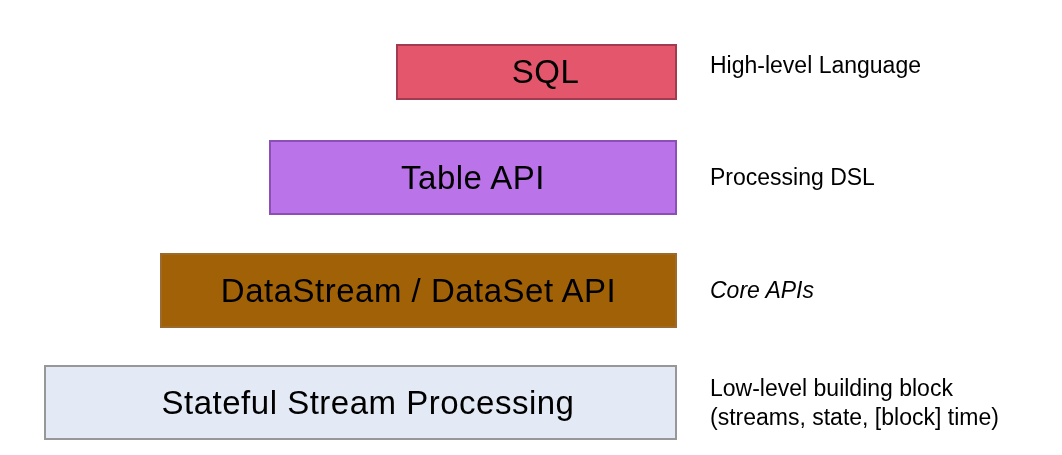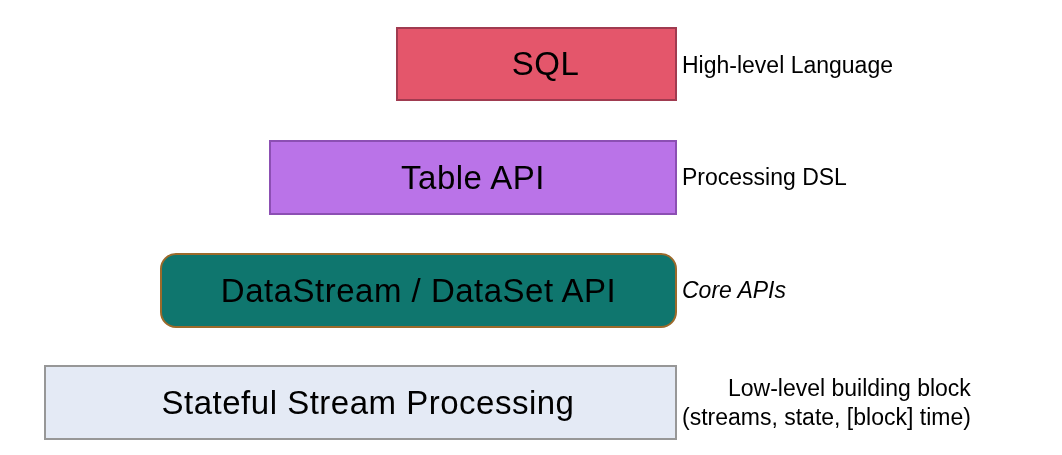--- a/index.html
+++ b/index.html
@@ -21,32 +21,31 @@
     border: 2px solid #000;
     display: flex;
     align-items: center;
     justify-content: center;
     font-size: 33px;
     color: #000000;
     letter-spacing: 0.5px;
   }
   .annotation {
     position: absolute;
-    left: 682px;
+    left: 710px;
     display: flex;
     flex-direction: column;
     justify-content: center;
     font-size: 23px;
     line-height: 29px;
     color: #000000;
     white-space: nowrap;
-    text-align: right;
   }
   
-  .box-0 { left: 396px; top: 27px;  width: 281px; height: 74px; padding-left: 18px; }
+  .box-0 { left: 396px; top: 44px;  width: 281px; height: 56px; padding-left: 18px; }
   .box-1 { left: 269px; top: 140px; width: 408px; height: 75px; }
   .box-2 { left: 160px; top: 253px; width: 517px; height: 75px; }
   .box-3 { left: 44px;  top: 365px; width: 633px; height: 75px; }
   .ann-0 { top: 27px;  height: 76px; }
   .ann-1 { top: 140px; height: 75px; }
   .ann-2 { top: 253px; height: 75px; font-style: italic; }
   .ann-3 { top: 365px; height: 75px; }
 </style>
 </head>
 <body>
@@ -60,21 +59,21 @@
     <span>High-level Language</span>
   </div>
 
   <div class="layer-box box-1" style="background-color: rgb(186, 115, 232); border-color: rgb(140, 79, 179);">
     <span>Table API</span>
   </div>
   <div class="annotation ann-1">
     <span>Processing DSL</span>
   </div>
 
-  <div class="layer-box box-2" style="background-color: #0f766e; border-color: rgb(156, 106, 43); border-radius: 16px;">
+  <div class="layer-box box-2" style="background-color: #a16207; border-color: rgb(156, 106, 43);">
     <span>DataStream / DataSet API</span>
   </div>
   <div class="annotation ann-2">
     <span>Core APIs</span>
   </div>
 
   <div class="layer-box box-3" style="background-color: rgb(228, 234, 245); border-color: rgb(151, 151, 151); padding-left: 15px;">
     <span>Stateful Stream Processing</span>
   </div>
   <div class="annotation ann-3">

